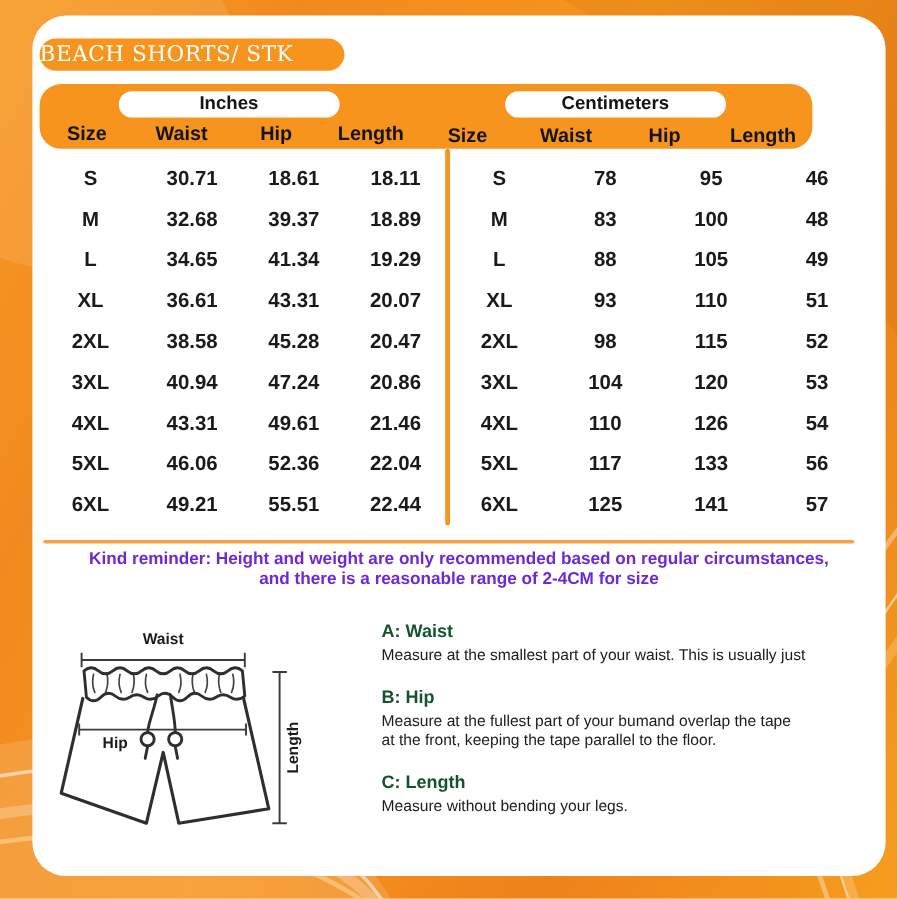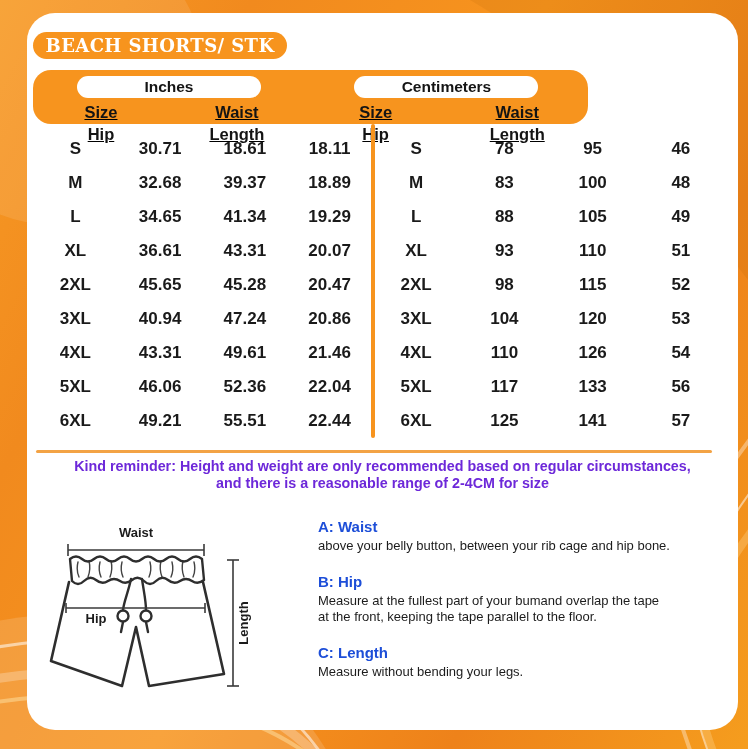--- a/index.html
+++ b/index.html
@@ -4,50 +4,50 @@
 <style>
   html,body{margin:0;padding:0;}
   body{font-family:"Liberation Sans","DejaVu Sans",sans-serif;}
   .screen{position:relative;width:748px;height:749px;overflow:hidden;
     background:linear-gradient(118deg,#f79a24 0%,#f18a1e 22%,#f7941e 48%,#ee821a 74%,#f59d1e 100%);}
   .bg-decor{position:absolute;left:0;top:0;width:748px;height:749px;}
   .card{position:absolute;left:27px;top:13px;width:711px;height:717px;background:#ffffff;border-radius:28px;}
 
   .badge{position:absolute;left:6px;top:19px;width:254px;height:27px;border-radius:14px;
     background:#f7941e;color:#ffffff;font-family:"DejaVu Serif","Liberation Serif",serif;
-    font-weight:700;font-size:18px;letter-spacing:.4px;text-align:center;line-height:27px;}
-
-  .header-band{position:absolute;left:6px;top:57px;width:555px;height:54px;border-radius:18px;
+    font-weight:400;font-size:18px;letter-spacing:.4px;text-align:left;line-height:27px;}
+
+  .header-band{position:absolute;left:6px;top:57px;width:644px;height:54px;border-radius:18px;
     background:#f7941e;display:flex;}
   .band-half{display:flex;flex-direction:column;align-items:center;}
   .band-half.left{width:339px;}
   .band-half.right{width:353px;justify-content:space-between;}
   .unit-pill{margin-top:6px;height:22px;line-height:22px;min-width:148px;padding:0 18px;
     background:#ffffff;border-radius:12px;font-weight:700;font-size:15.5px;color:#141414;text-align:center;}
-  .col-heads{display:grid;width:100%;grid-template-columns:repeat(2,1fr);margin-top:3px;text-decoration:underline;}
+  .col-heads{display:grid;width:100%;grid-template-columns:repeat(4,1fr);margin-top:3px;}
   .col-heads div{text-align:center;font-weight:700;font-size:16.5px;color:#141414;line-height:22px;}
 
   .tables{position:absolute;left:6px;top:119px;width:692px;display:flex;}
   .t-body{display:block;}
   .t-body.left{width:339px;}
   .t-body.right{width:353px;margin-left:0;}
   .t-row{display:grid;grid-template-columns:repeat(4,1fr);height:34px;align-items:center;}
   .t-cell{text-align:center;font-weight:700;font-size:17px;color:#1a1a1a;}
 
   .v-divider{position:absolute;left:344px;top:111px;width:4px;height:314px;background:#f7941e;border-radius:2px;}
   .h-rule{position:absolute;left:9px;top:437px;width:676px;height:3px;background:#f3a345;border-radius:2px;}
 
   .reminder{position:absolute;left:0;top:445px;width:711px;text-align:center;
     font-weight:700;font-size:14.3px;color:#6d28d9;line-height:16.5px;}
 
   .diagram{position:absolute;left:19px;top:505px;}
 
   .guide{position:absolute;left:291px;top:505px;width:414px;}
   .guide-block{margin-bottom:19px;}
-  .guide-head{font-weight:700;font-size:15px;color:#1d4ed8;margin-bottom:3px;}
+  .guide-head{font-weight:700;font-size:15px;color:#14532d;margin-bottom:3px;}
   .guide-lines .line{font-size:13px;font-weight:400;color:#1c1c1c;line-height:16px;}
 </style>
 </head>
 <body>
 
 <div class="screen">
 
   <svg class="bg-decor" viewBox="0 0 748 749">
     <circle cx="55" cy="75" r="150" fill="#ffffff" opacity="0.10"></circle>
     <path d="M470,0 H748 V280 C650,150 565,55 470,0 Z" fill="#a85a00" opacity="0.12"></path>
@@ -106,21 +106,21 @@
             <div class="t-cell">19.29</div>
           </div>
           <div class="t-row">
             <div class="t-cell">XL</div>
             <div class="t-cell">36.61</div>
             <div class="t-cell">43.31</div>
             <div class="t-cell">20.07</div>
           </div>
           <div class="t-row">
             <div class="t-cell">2XL</div>
-            <div class="t-cell">45.65</div>
+            <div class="t-cell">38.58</div>
             <div class="t-cell">45.28</div>
             <div class="t-cell">20.47</div>
           </div>
           <div class="t-row">
             <div class="t-cell">3XL</div>
             <div class="t-cell">40.94</div>
             <div class="t-cell">47.24</div>
             <div class="t-cell">20.86</div>
           </div>
           <div class="t-row">
@@ -259,21 +259,21 @@
         <text x="90" y="19" text-anchor="middle">Waist</text>
         <text x="50" y="105" text-anchor="middle">Hip</text>
         <text x="202" y="105" text-anchor="middle" transform="rotate(-90 202,105)">Length</text>
       </g>
     </svg>
 
     <div class="guide">
       <div class="guide-block">
         <div class="guide-head">A: Waist</div>
         <div class="guide-lines">
-            <div class="line">above your belly button, between your rib cage and hip bone.</div>
+            <div class="line">Measure at the smallest part of your waist. This is usually just</div>
           </div>
       </div>
       <div class="guide-block">
         <div class="guide-head">B: Hip</div>
         <div class="guide-lines">
             <div class="line">Measure at the fullest part of your bumand overlap the tape</div>
             <div class="line">at the front, keeping the tape parallel to the floor.</div>
           </div>
       </div>
       <div class="guide-block">

